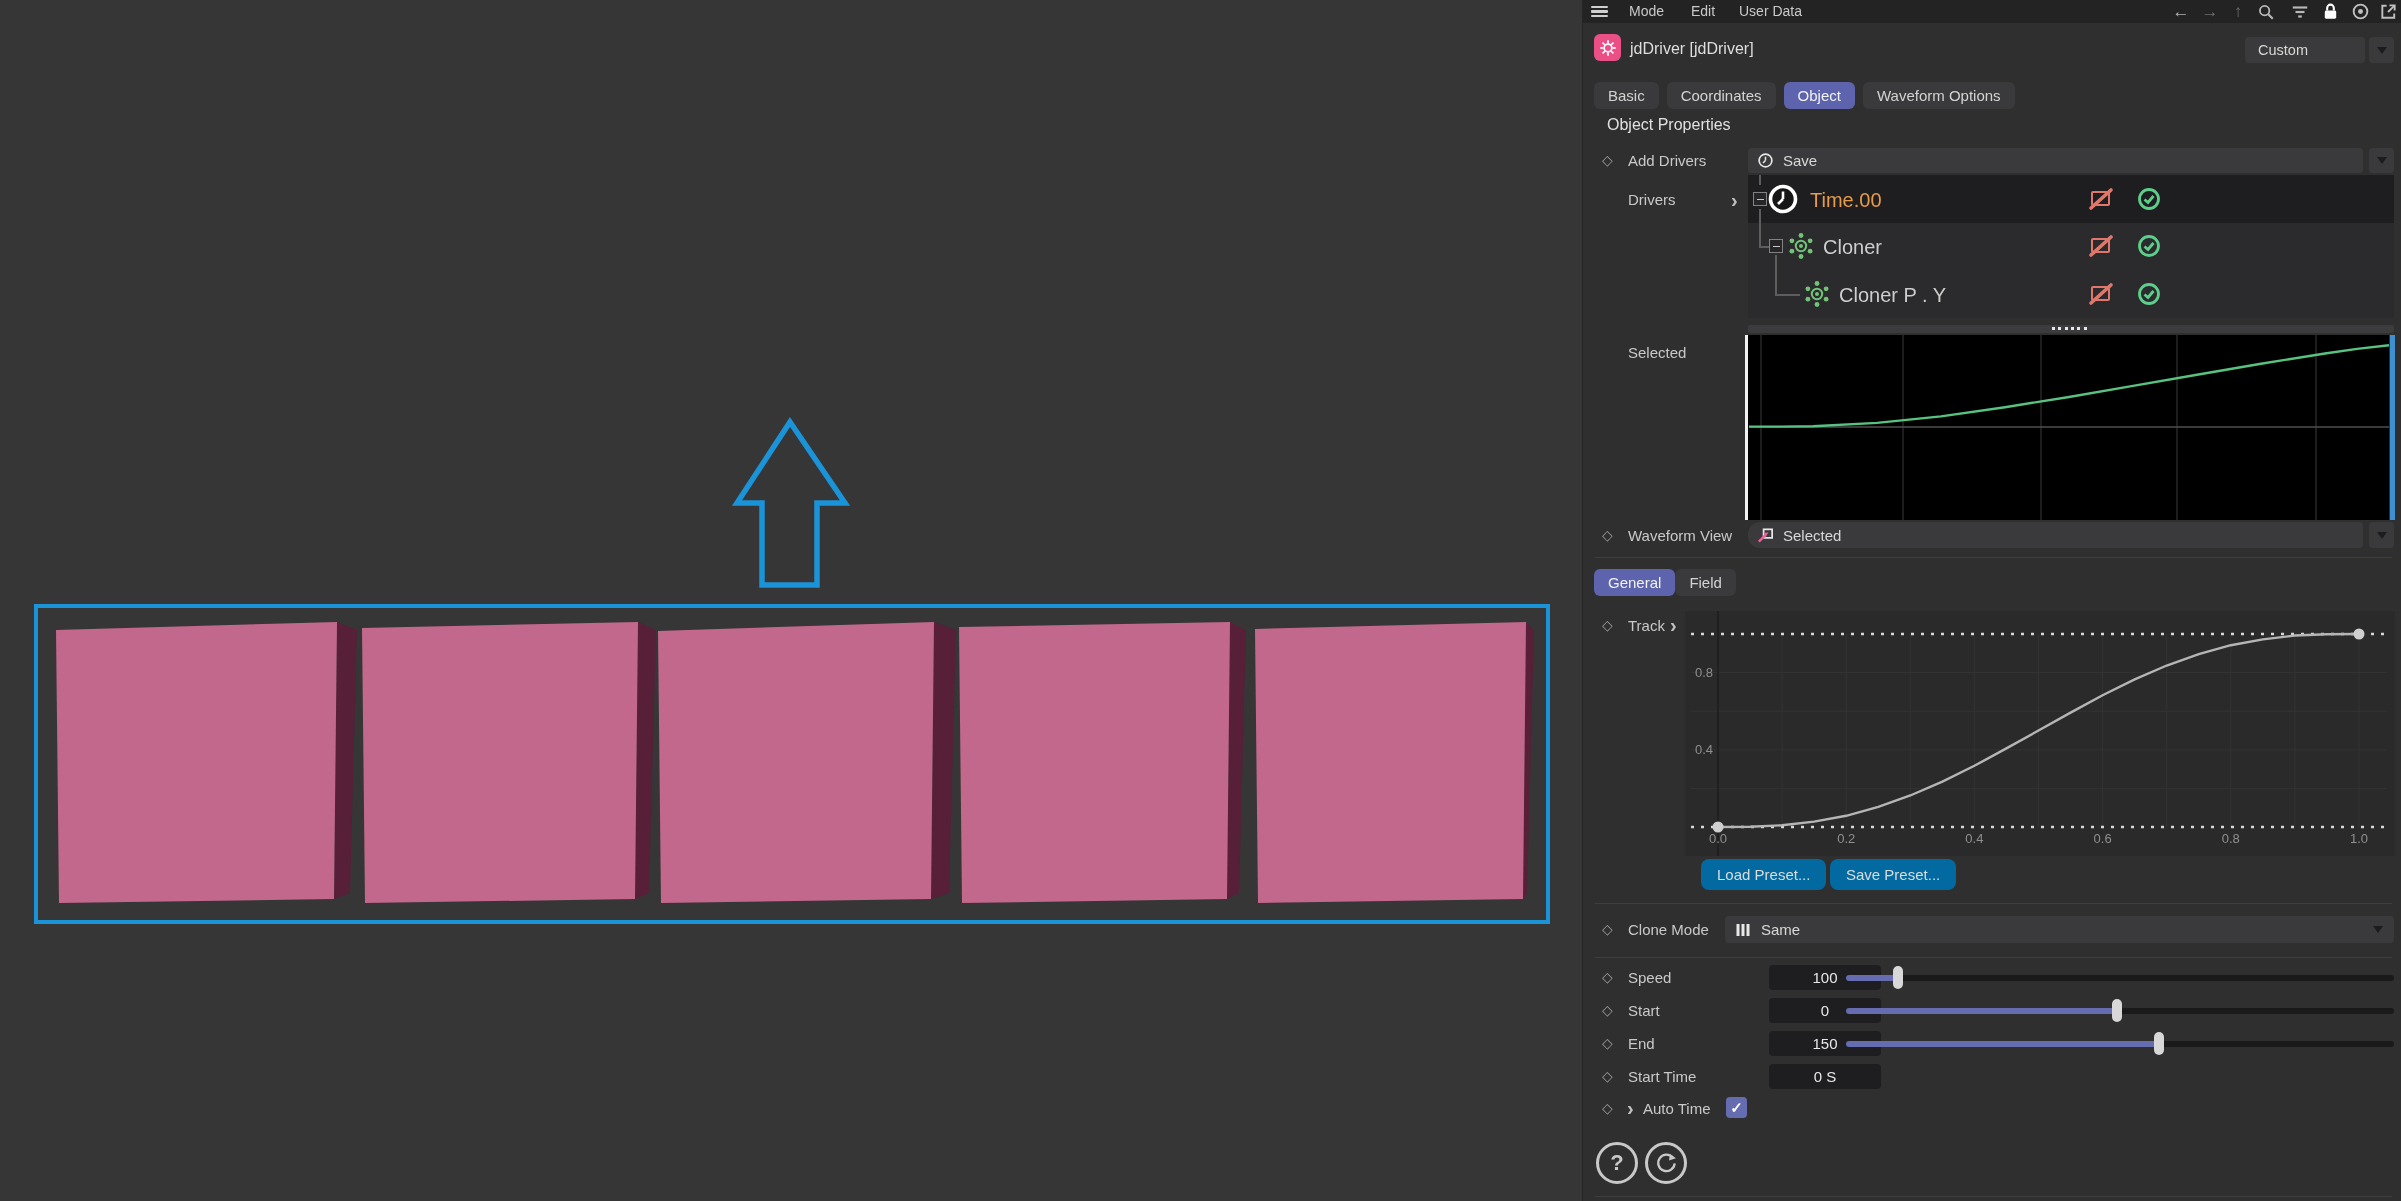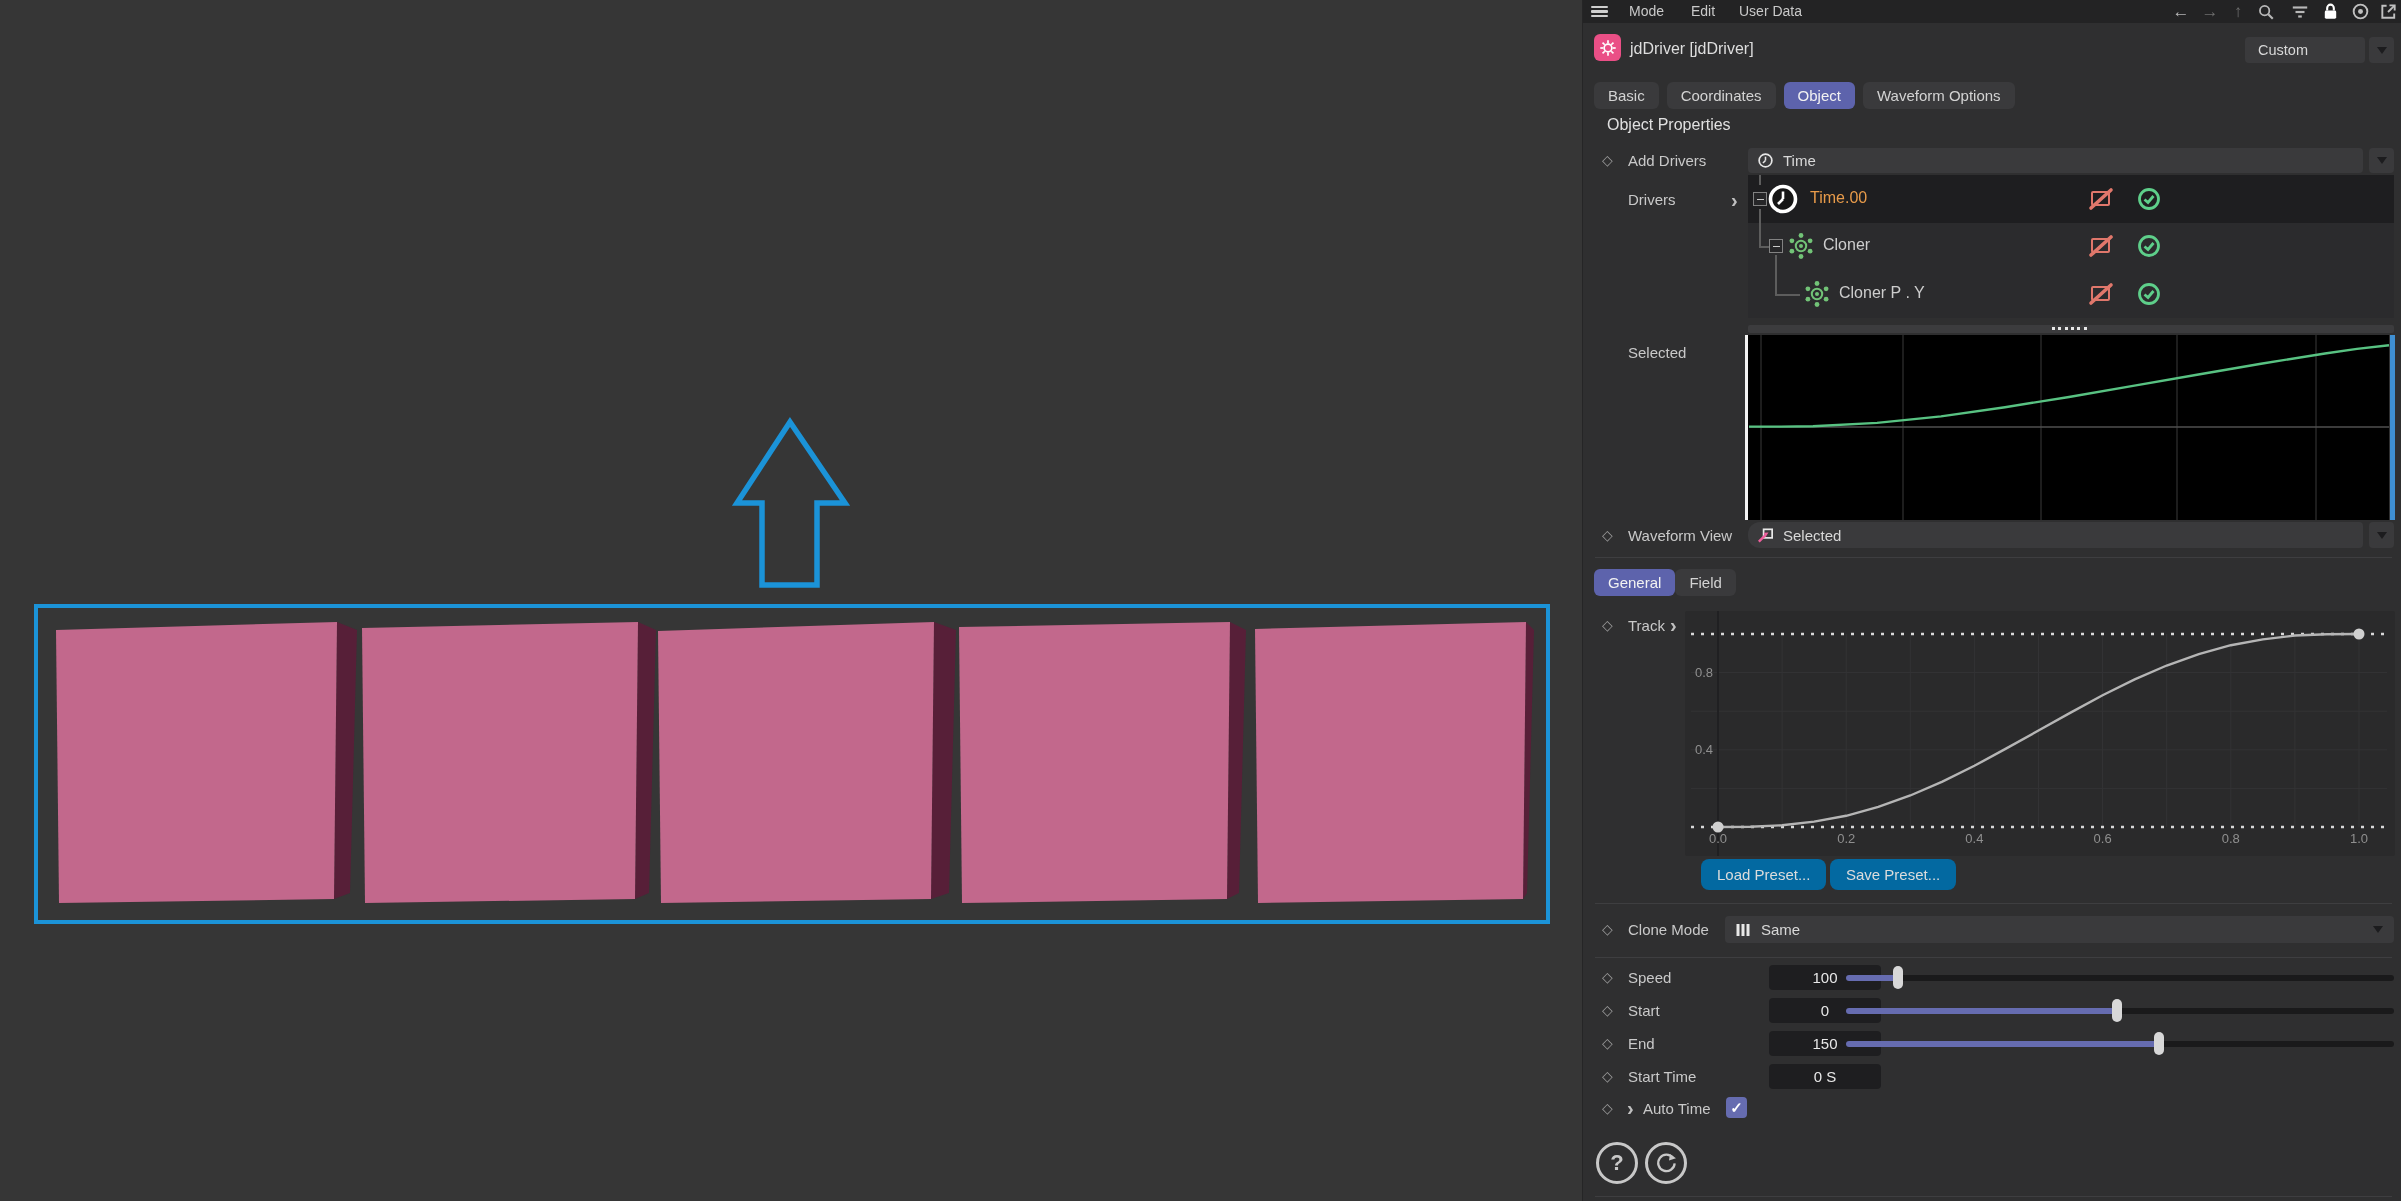--- a/index.html
+++ b/index.html
@@ -42,21 +42,21 @@
 
   .dropdown { background:#3a3a3c; border-radius:4px; display:flex; align-items:center; color:#d8d8d8; font-size:15px; }
   .dd-arrow-btn { background:#3a3a3c; border-radius:4px; display:flex; align-items:center; justify-content:center; }
 
   
   .tree { left:165px; top:175px; width:646px; height:143px; background:#2b2b2d; }
   .tree-row { position:absolute; left:0; width:646px; }
   .tree-row.sel { background:#1e1e20; }
   .expander { position:absolute; width:14px; height:14px; border:1px solid #828282; background:#262628; }
   .expander::after { content:""; position:absolute; left:2.5px; right:2.5px; top:5.5px; height:1.6px; background:#c9c9c9; }
-  .tree-label { position:absolute; font-size:16px; color:#cdcdcd; }
+  .tree-label { position:absolute; font-size:20px; color:#cdcdcd; }
   .tree-label.orange { color:#e89b4a; }
   .connector { position:absolute; background:#5d5d5d; }
 
   
   .wf-handle { left:165px; top:325px; width:646px; height:8px; background:#3c3c3e; border-radius:2px; }
   .wf-dots { position:absolute; left:50%; top:2.4px; width:38px; height:3px; margin-left:-19px; background:repeating-linear-gradient(90deg,#e8e8e8 0 3px, transparent 3px 6.3px); }
 
   .divider { position:absolute; left:12px; width:797px; height:1px; background:#3e3e40; }
 
   .subtabs { position:absolute; left:11px; top:569px; display:flex; }
@@ -179,21 +179,21 @@
     <div class="abs section-title">Object Properties</div>
 
     <span class="abs diamond" style="left:19px; top:153px">◇</span>
     <span class="abs row-label" style="left:45px; top:152px">Add Drivers</span>
     <div class="abs dropdown" style="left:165px; top:148px; width:615px; height:25px; padding-left:9px; gap:9px">
       <svg width="17" height="17" viewBox="0 0 20 20">
         <circle cx="10" cy="10" r="7.5" fill="none" stroke="#e6e6e6" stroke-width="2"></circle>
         <line x1="10" y1="10" x2="10" y2="5.5" stroke="#e6e6e6" stroke-width="1.8"></line>
         <line x1="10" y1="10" x2="7" y2="13" stroke="#e6e6e6" stroke-width="1.8"></line>
       </svg>
-      <span>Time</span>
+      <span>Save</span>
     </div>
     <div class="abs dd-arrow-btn" style="left:786px; top:148px; width:25px; height:25px">
         <span class="tri-down"></span>
       </div>
 
     <span class="abs row-label" style="left:45px; top:191px">Drivers</span>
     <span class="abs chev" style="left:148px; top:190px">›</span>
 
     <div class="abs tree">
 

